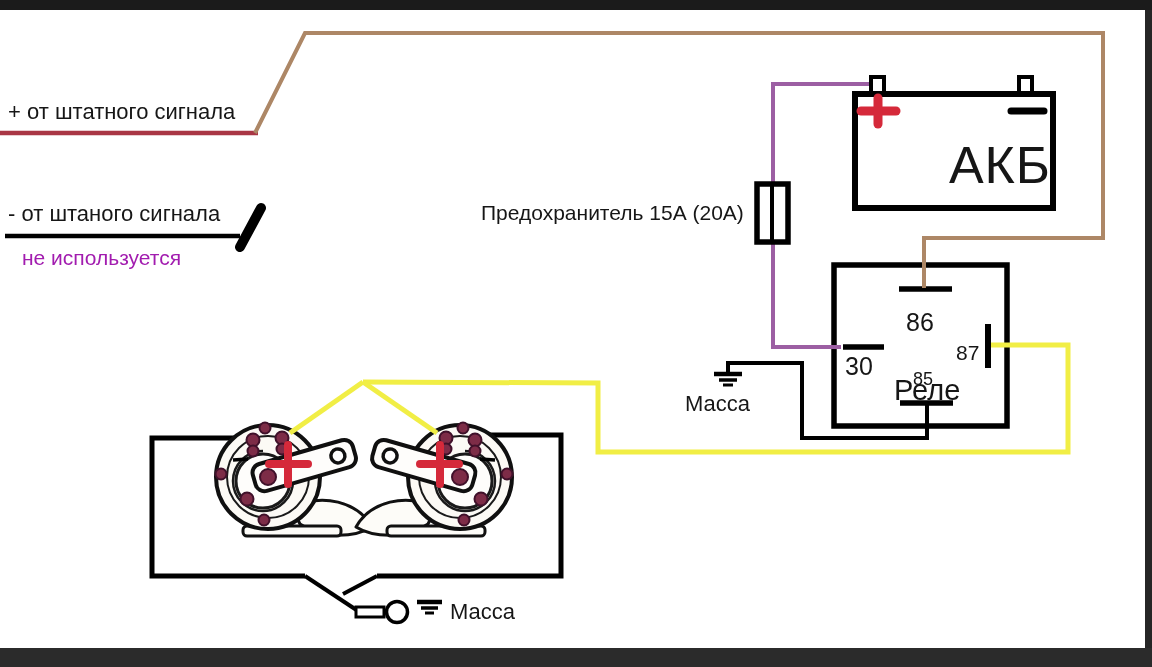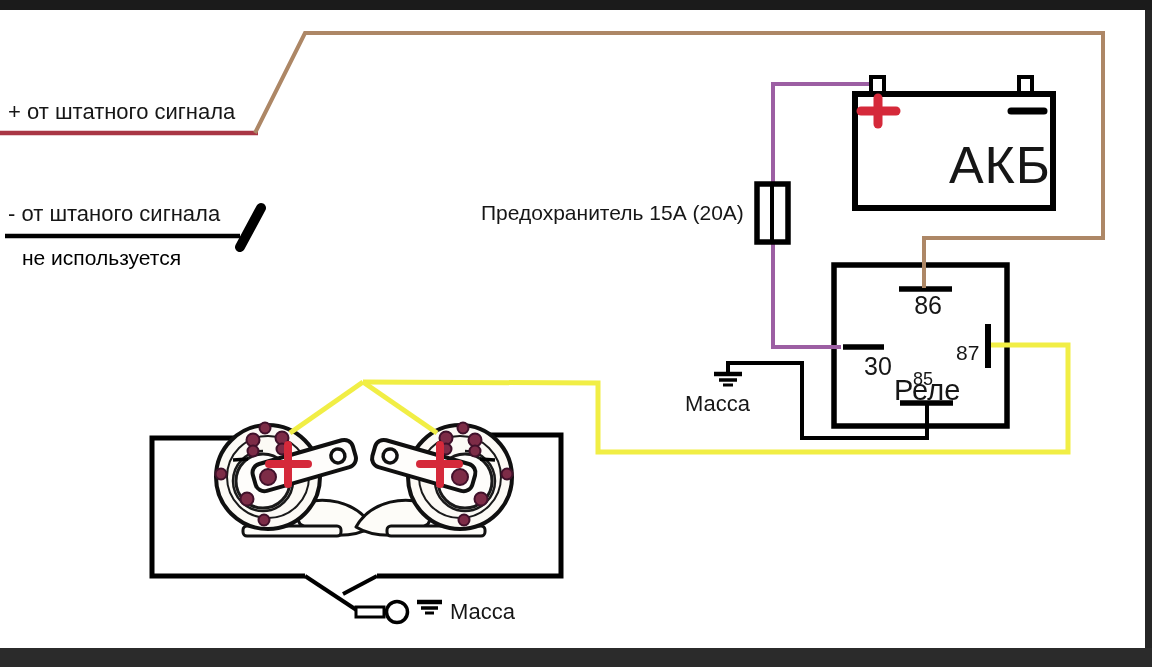--- a/index.html
+++ b/index.html
@@ -9,26 +9,26 @@
     font-family:"Liberation Sans", sans-serif;
   }
   .bar{position:absolute;}
   #bar-top{left:0;top:0;width:1152px;height:10px;background:#1b1b1b;z-index:5;}
   #bar-bottom{left:0;top:648px;width:1152px;height:19px;background:#2b2b2b;z-index:5;}
   #bar-right{right:0;top:0;width:7px;height:667px;background:#262626;z-index:4;}
   #diagram-svg{position:absolute;left:0;top:0;z-index:1;}
   .lbl{position:absolute;color:#161616;white-space:nowrap;z-index:3;line-height:1.15;}
   #t-plus-signal{left:8px;top:99px;font-size:22px;}
   #t-minus-signal{left:8px;top:201px;font-size:22px;text-align:center;}
-  #t-not-used{left:22px;top:246px;font-size:21px;color:#000000;}
+  #t-not-used{left:22px;top:246px;font-size:21px;color:#a21caf;}
   #t-fuse{left:481px;top:201px;font-size:21px;}
   #t-akb{left:857px;top:124px;width:194px;text-align:right;font-size:52px;letter-spacing:1px;margin-top:12px;}
   #t-rele{left:894px;top:326px;font-size:29px;margin-top:48px;}
-  #t-pin86{left:898px;top:291px;width:44px;text-align:right;font-size:25px;}
-  #t-pin30{left:845px;top:352px;font-size:25px;margin-left:19px;}
+  #t-pin86{left:898px;top:308px;width:44px;text-align:center;font-size:25px;}
+  #t-pin30{left:845px;top:352px;font-size:25px;}
   #t-pin87{left:956px;top:341px;font-size:21px;}
   #t-pin85{left:901px;top:369px;width:44px;text-align:center;font-size:18px;}
   #t-massa-relay{left:685px;top:391px;font-size:22px;}
   #t-massa-horn{left:450px;top:599px;font-size:22px;}
 </style>
 </head>
 <body>
 
 <div class="bar" id="bar-top"></div>
 <div class="bar" id="bar-bottom"></div>

